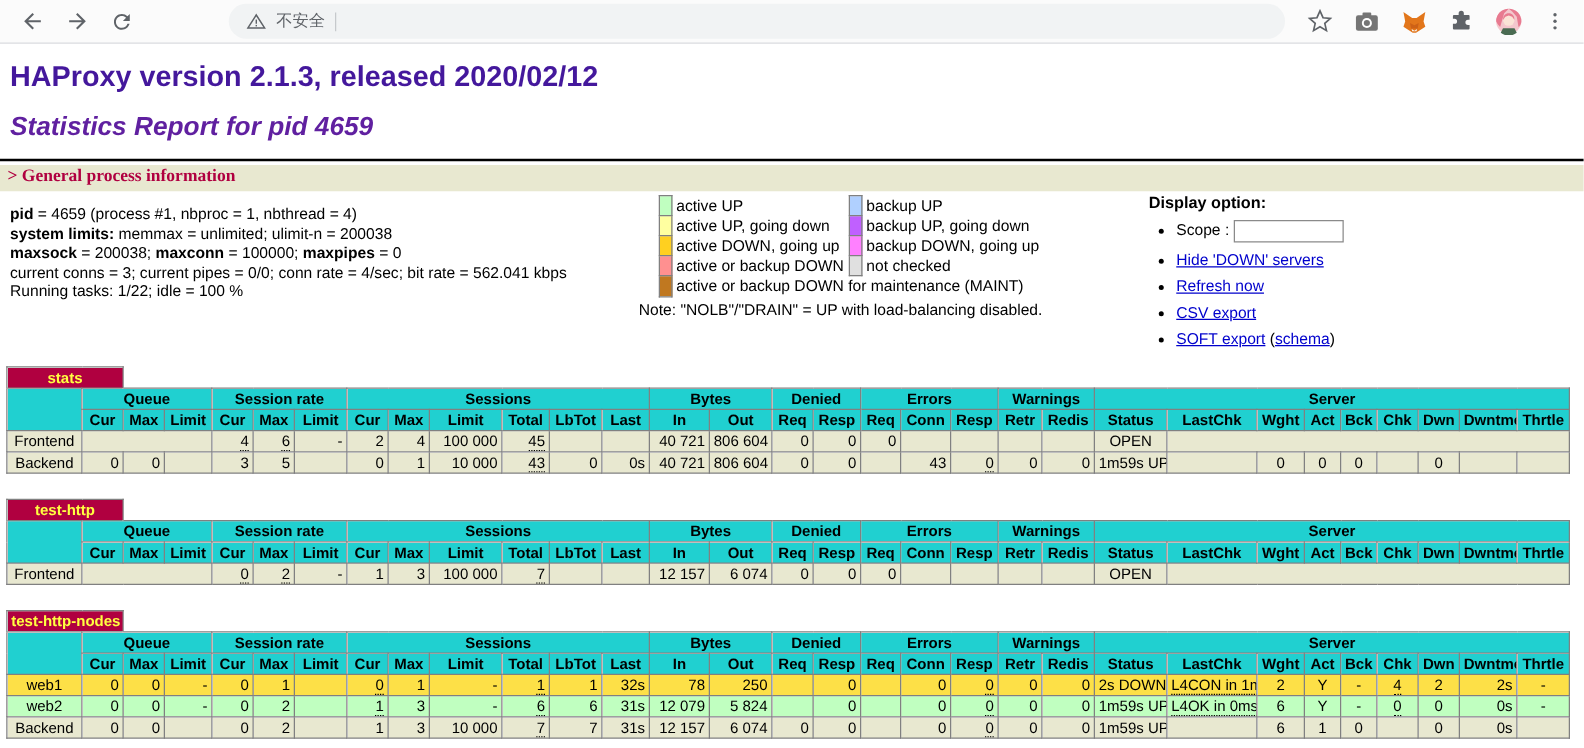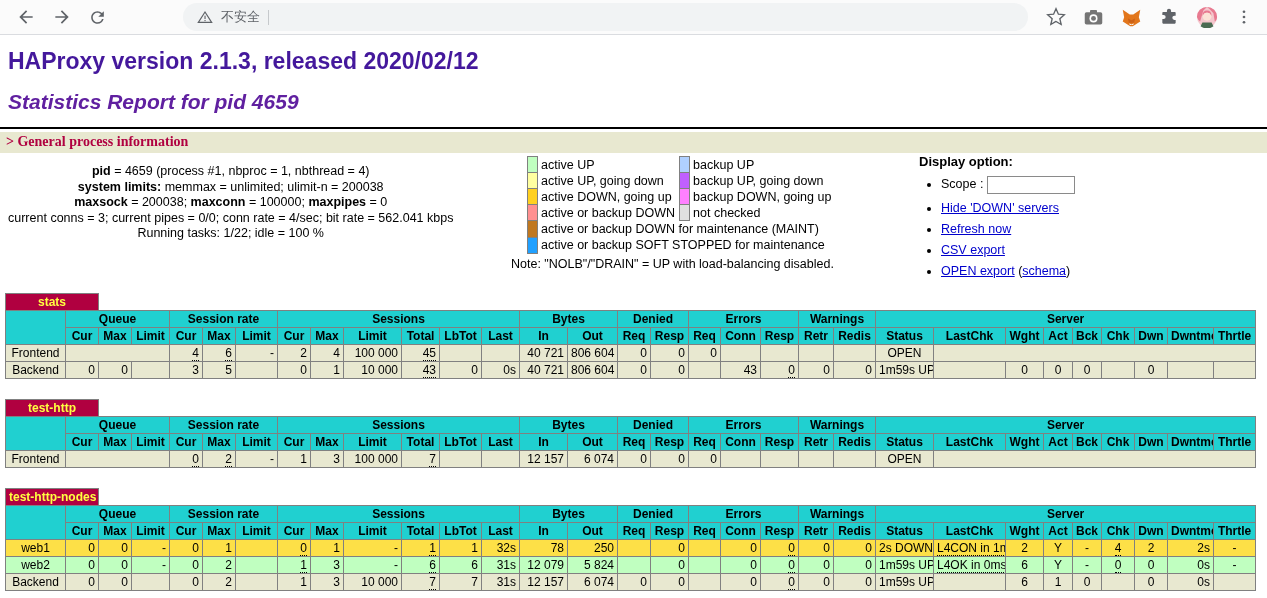--- a/index.html
+++ b/index.html
@@ -21,21 +21,21 @@
 
   
   h1.hap { font-size:23px; font-weight:bold; color:#44189c; margin:13px 0 0 8px; }
   h2.hap { font-size:21px; font-weight:bold; font-style:italic; color:#6020a0; margin:15px 0 0 8px; }
   hr.hr  { border:none; border-top:2px solid #000; margin:13px 0 3px 0; }
   h3.hap { font-size:14px; font-weight:bold; color:#b00040; background:#e8e8d0;
            margin:0; padding:2px 6px 3px 6px;font-family:Liberation Serif, serif; }
 
   
   .meta-row { position:relative; height:135px; font-size:12.5px; }
-  .proc { position:absolute; left:8px; top:11px; line-height:15.5px; color:#000;text-align:center; }
+  .proc { position:absolute; left:8px; top:11px; line-height:15.5px; color:#000; }
   .legend-wrap { position:absolute; left:527px; top:3px; }
   table.lgd { border-collapse:collapse; }
   table.lgd td.sw { width:10px; height:13px; border:1px solid #808080; padding:0; }
   table.lgd td.lb { border:none; padding:1px 4px 1px 3px; font-size:12.5px; white-space:nowrap; }
   .note { margin:3px 0 0 -16px; font-size:12.5px; white-space:nowrap; }
   .optcol { position:absolute; top:1px; }
   .optcol .ohead { font-weight:bold; font-size:13px; margin-left:14px; }
   .optcol ul { list-style:disc; margin:7px 0 0 0; padding-left:36px; }
   .optcol li { margin-bottom:7px; font-size:12.5px; white-space:nowrap; }
   .optcol a { color:#0000cc; text-decoration:underline; cursor:pointer; }
@@ -153,37 +153,33 @@
       <tr>
         <td class="sw" style="background-color: rgb(255, 144, 144);"></td>
         <td class="lb">active or backup DOWN</td>
         <td class="sw" style="background-color: rgb(224, 224, 224);"></td>
         <td class="lb">not checked</td>
       </tr>
       <tr>
         <td class="sw" style="background-color: rgb(192, 120, 32);"></td>
         <td class="lb" colspan="3">active or backup DOWN for maintenance (MAINT)</td>
       </tr>
-      <tr>
-        <td class="sw" style="background-color: rgb(32, 160, 255);"></td>
-        <td class="lb" colspan="3">active or backup SOFT STOPPED for maintenance</td>
-      </tr>
     </tbody>
       </table>
     <div class="note">Note: "NOLB"/"DRAIN" = UP with load-balancing disabled.</div>
   </div>
 
   <div class="optcol" style="left:905px;">
     <div class="ohead">Display option:</div>
     <ul>
       <li><span>Scope :</span> <input id="scope-input" style=""></li>
       <li><a>Hide 'DOWN' servers</a></li>
       <li><a>Refresh now</a></li>
       <li><a>CSV export</a></li>
-      <li><a>OPEN export</a> <span>(</span><a>schema</a><span>)</span></li>
+      <li><a>SOFT export</a> <span>(</span><a>schema</a><span>)</span></li>
     </ul>
   </div>
 
 </div>
 
 <div class="tblhost first">
     <table class="tbl">
       <colgroup>
         <col style="width: 60px;">
         <col style="width: 33px;">

